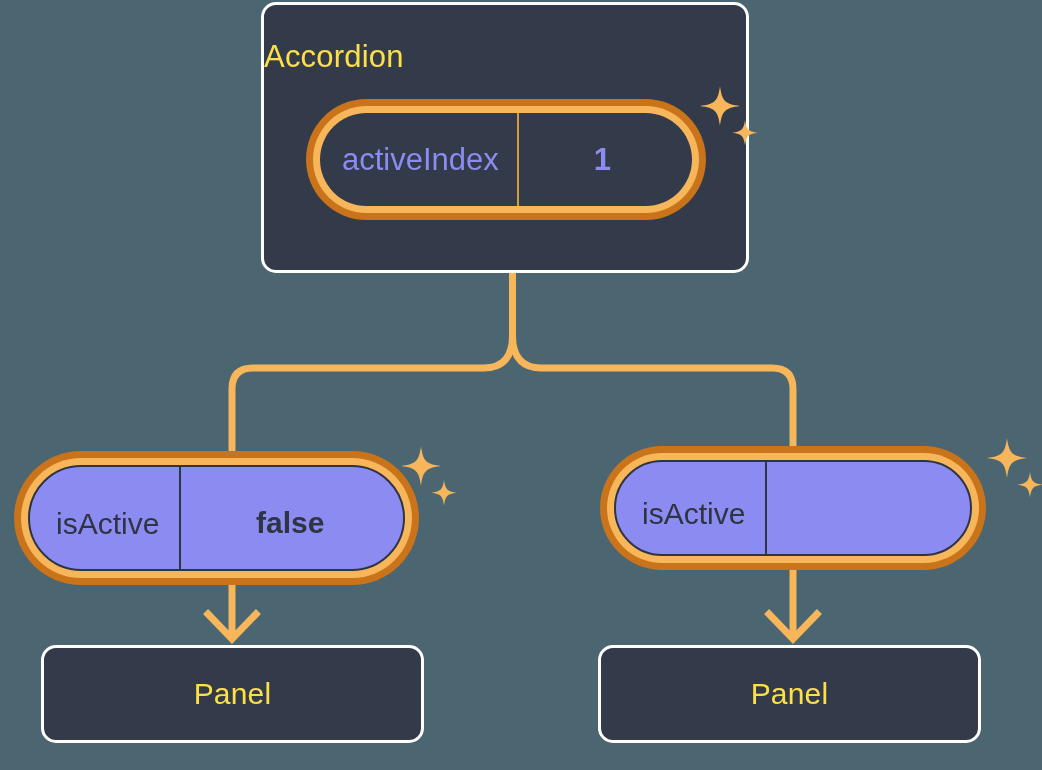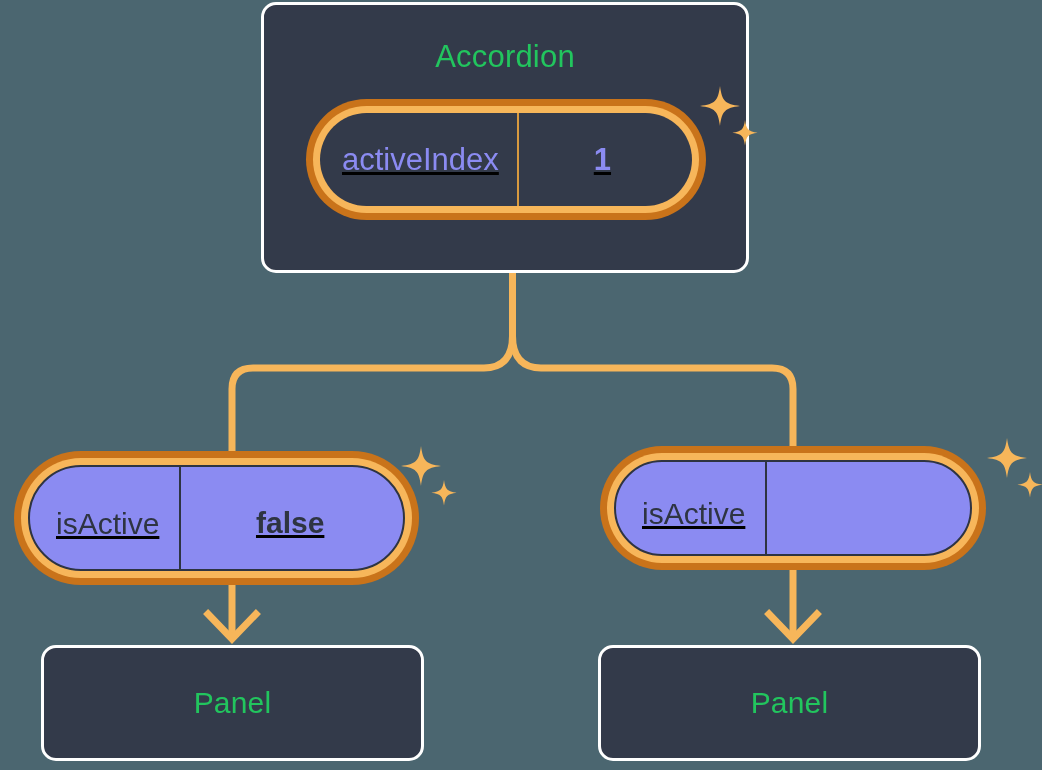--- a/index.html
+++ b/index.html
@@ -34,41 +34,41 @@
   
   .node-box {
     position: absolute;
     box-sizing: border-box;
     background: #333a4a;
     border: 3px solid #ffffff;
     border-radius: 15px;
     z-index: 3;
   }
   .node-title {
-    color: #22c55e;
+    color: #fde047;
     font-size: 31px;
     font-weight: 400;
     letter-spacing: 0.2px;
-    text-align: center;
+    text-align: left;
     white-space: nowrap;
   }
 
   #accordion-node {
     left: 261px;
     top: 2px;
     width: 488px;
     height: 271px;
   }
   #accordion-node .node-title {
     margin-top: 34px;
   }
 
   .panel-node {
     width: 383px;
-    height: 116px;
+    height: 98px;
     display: flex;
     align-items: center;
     justify-content: center;
   }
   .panel-node .node-title {
     font-size: 30px;
   }
   #panel-left  { left: 41px;  top: 645px; }
   #panel-right { left: 598px; top: 645px; }
 
@@ -90,21 +90,20 @@
     padding: 7px;
   }
   .pill-body {
     box-sizing: border-box;
     width: 100%;
     height: 100%;
     border-radius: 999px;
     display: flex;
     align-items: stretch;
     overflow: hidden;
-    text-decoration: underline;
   }
   .pill-key, .pill-val {
     display: flex;
     align-items: center;
     justify-content: center;
     white-space: nowrap;
     box-sizing: border-box;
   }
   .pill-key { flex: 0 0 auto; }
   .pill-val { flex: 1 1 auto; }

